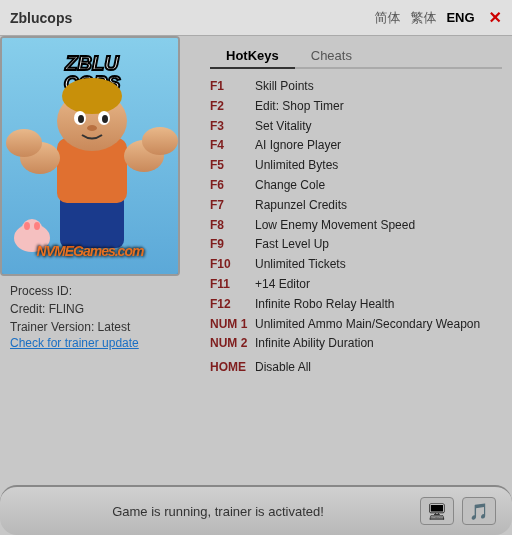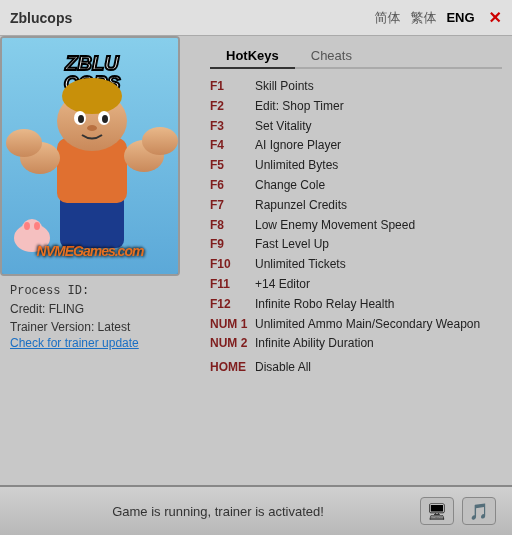--- a/index.html
+++ b/index.html
@@ -100,21 +100,20 @@
       letter-spacing: -1px;
     }
 
     .process-section {
       padding: 8px 10px 4px 10px;
       font-size: 12px;
       color: #333;
     }
     .process-row {
       margin-bottom: 4px;
-      font-family: Liberation Mono, monospace;
     }
     .credit-row {
       margin-bottom: 4px;
     }
     .version-row {
       margin-bottom: 2px;
     }
     .update-link {
       color: #1a6fc4;
       text-decoration: underline;
@@ -175,20 +174,21 @@
       position: absolute;
       bottom: 0;
       left: 0;
       right: 0;
       height: 50px;
       background: linear-gradient(180deg, #d0d0d0, #b8b8b8);
       border-top: 2px solid #888;
       display: flex;
       align-items: center;
       padding: 0 16px;
+      border-radius: 17px;
     }
     .status-text {
       flex: 1;
       text-align: center;
       font-size: 13px;
       color: #333;
       font-weight: 500;
     }
     .status-icons {
       display: flex;

